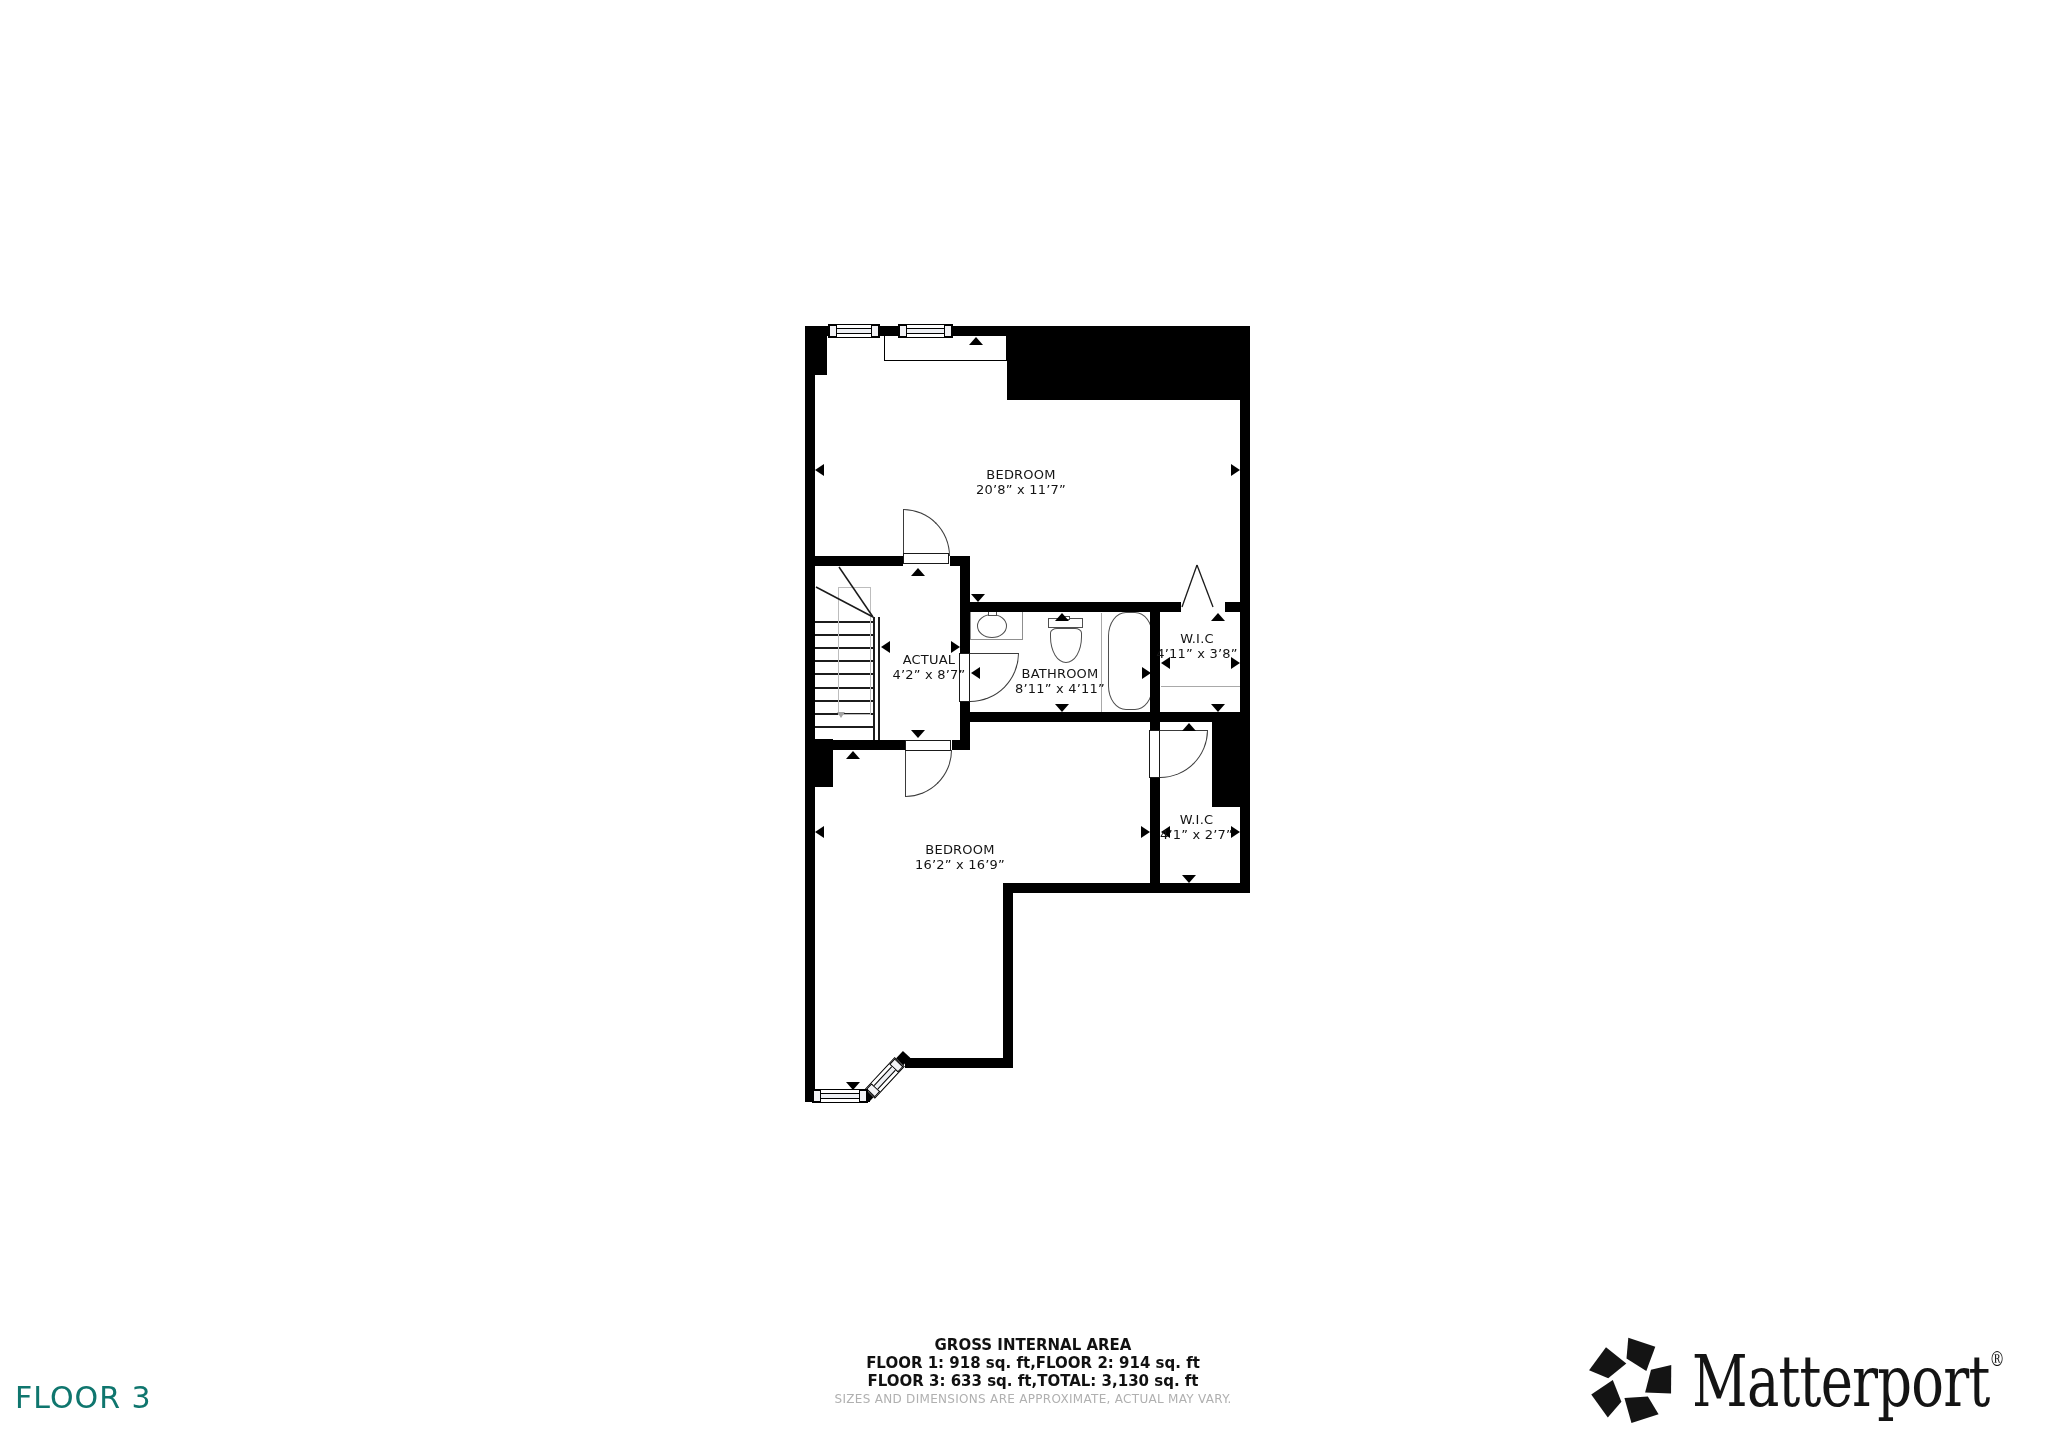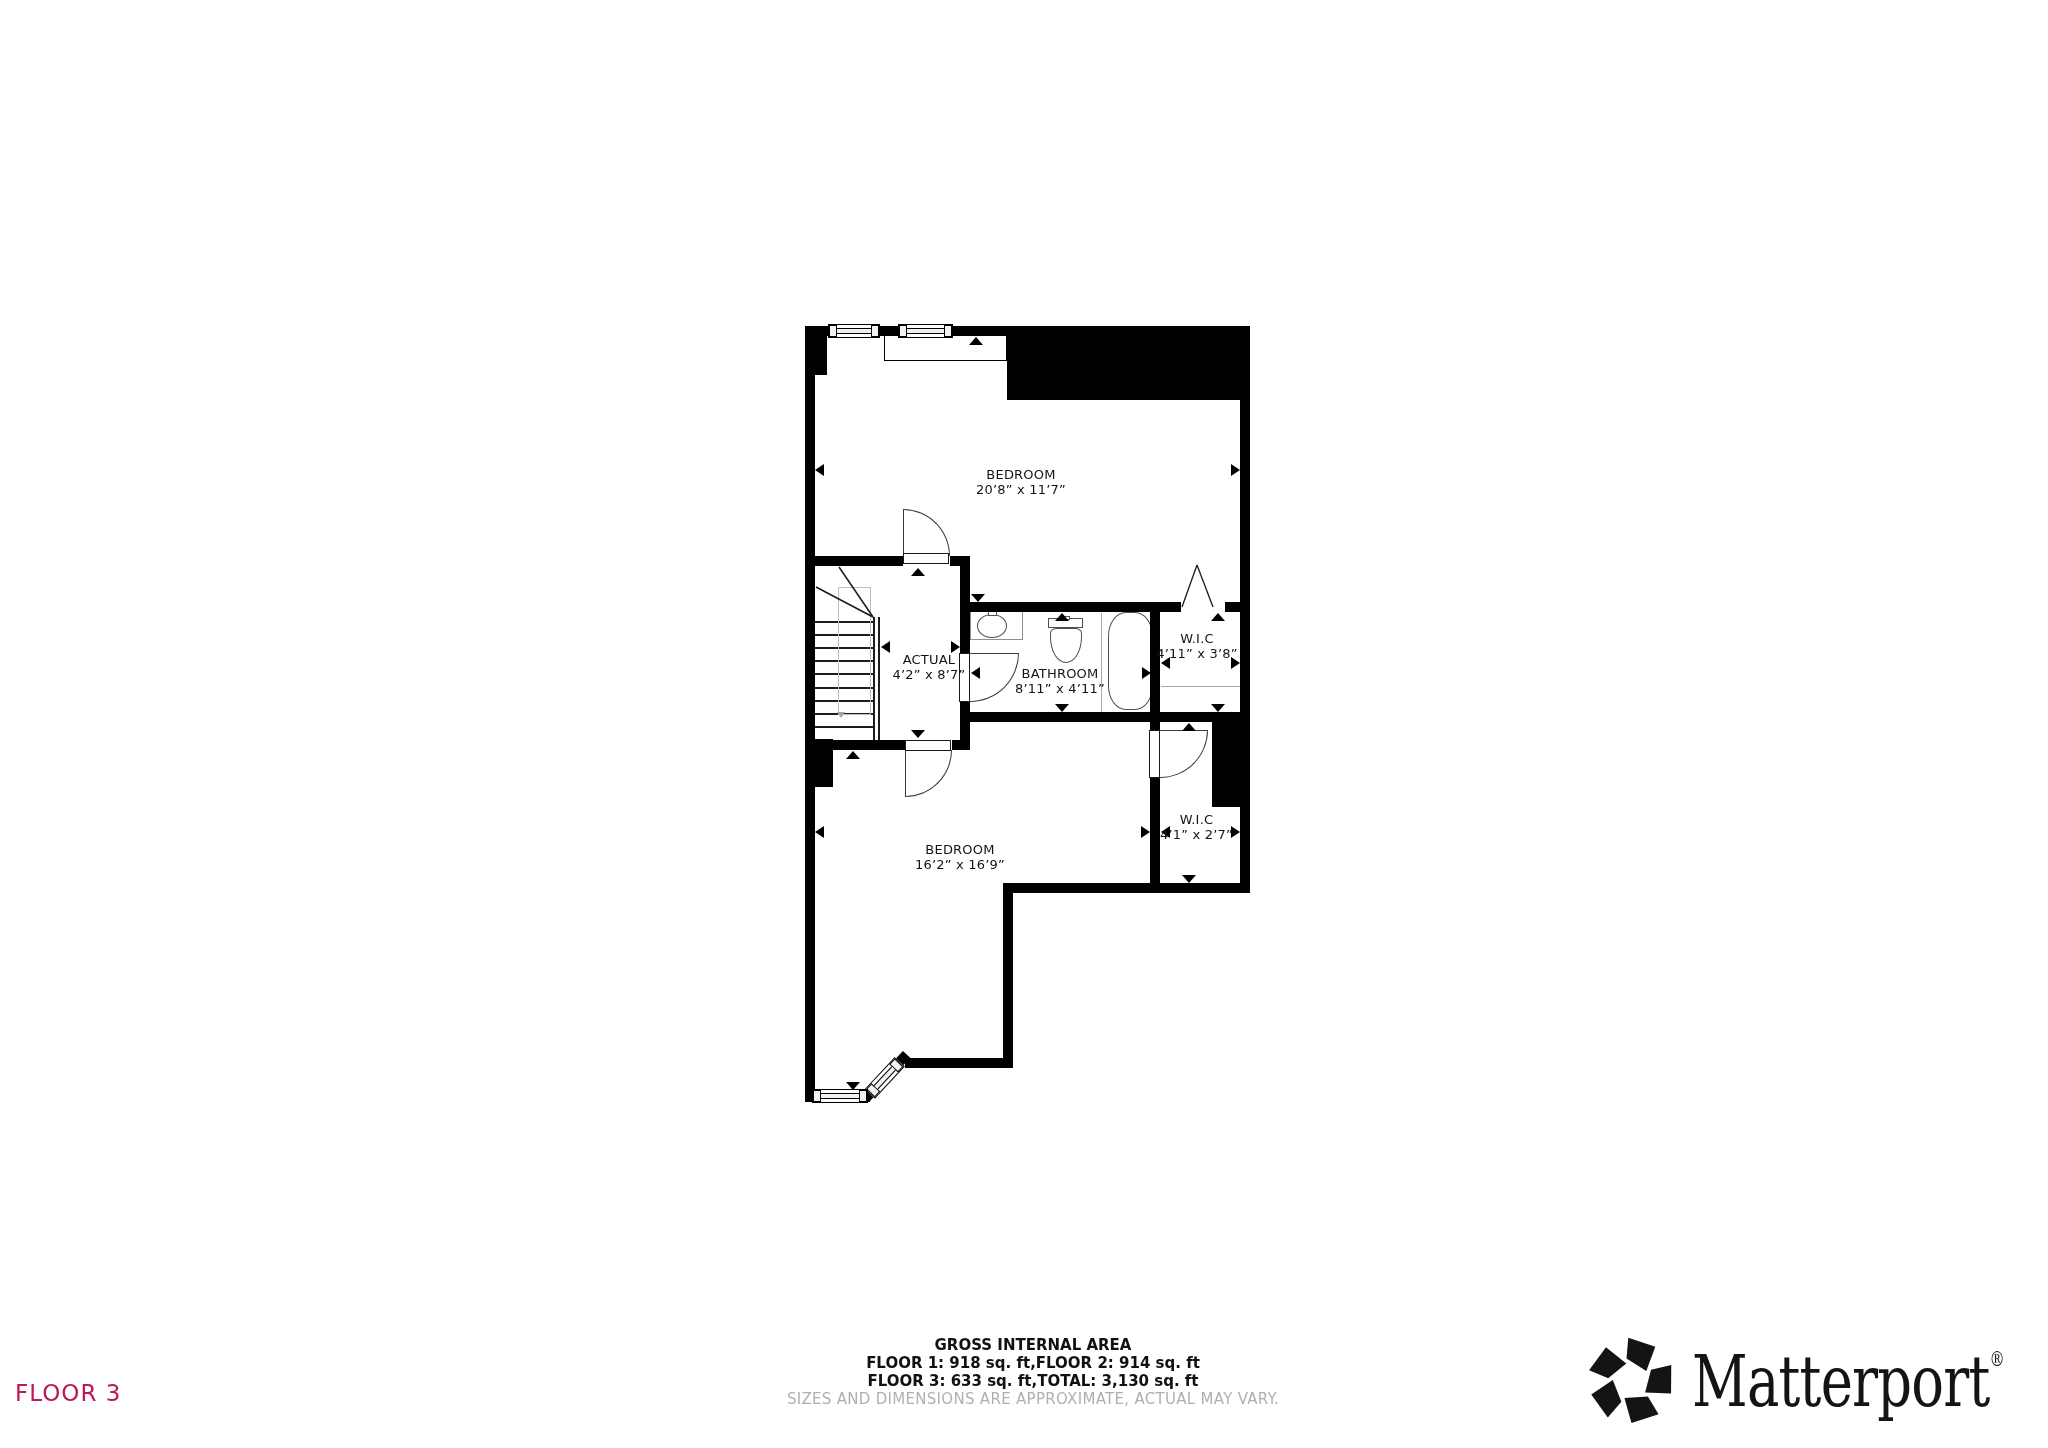--- a/index.html
+++ b/index.html
@@ -26,22 +26,22 @@
   .srect{position:absolute;border:1px solid #bdbdbd;z-index:1;box-sizing:border-box;}
   .aU,.aD,.aL,.aR,.gD{position:absolute;width:0;height:0;z-index:5;}
   .aU{border-left:7px solid transparent;border-right:7px solid transparent;border-bottom:8px solid #000;}
   .aD{border-left:7px solid transparent;border-right:7px solid transparent;border-top:8px solid #000;}
   .aL{border-top:6px solid transparent;border-bottom:6px solid transparent;border-right:9px solid #000;}
   .aR{border-top:6px solid transparent;border-bottom:6px solid transparent;border-left:9px solid #000;}
   .gD{border-left:4px solid transparent;border-right:4px solid transparent;border-top:6px solid #a3a3a3;}
   .rlabel{position:absolute;z-index:6;text-align:center;font-size:13px;line-height:15px;color:#141414;letter-spacing:.2px;}
   .footer{position:absolute;left:733px;top:1336px;width:600px;text-align:center;z-index:6;}
   .footer .b{font-weight:bold;font-size:15px;line-height:18px;color:#111;}
-  .footer .muted{font-size:15px;line-height:18px;color:#b0b0b0;letter-spacing:.3px;}
-  .floor-tag{position:absolute;left:15px;top:1380px;font-size:23px;color:#be185d;letter-spacing:1px;z-index:6;}
+  .footer .muted{font-size:12px;line-height:18px;color:#b0b0b0;letter-spacing:.3px;}
+  .floor-tag{position:absolute;left:15px;top:1380px;font-size:30px;color:#0f766e;letter-spacing:1px;z-index:6;}
   .brand{position:absolute;left:1586px;top:1334px;height:94px;display:flex;align-items:center;gap:16px;z-index:6;}
   .brand .word{font-family:"DejaVu Serif","Liberation Serif",serif;font-size:68px;color:#141414;
                transform:scale(0.8,1.04);transform-origin:left center;white-space:nowrap;letter-spacing:-1px;}
   .brand .reg{font-size:19px;vertical-align:38px;letter-spacing:0;}
   svg.lines{position:absolute;left:0;top:0;z-index:2;}
 </style>
 </head>
 <body>
 
 <div class="page">

